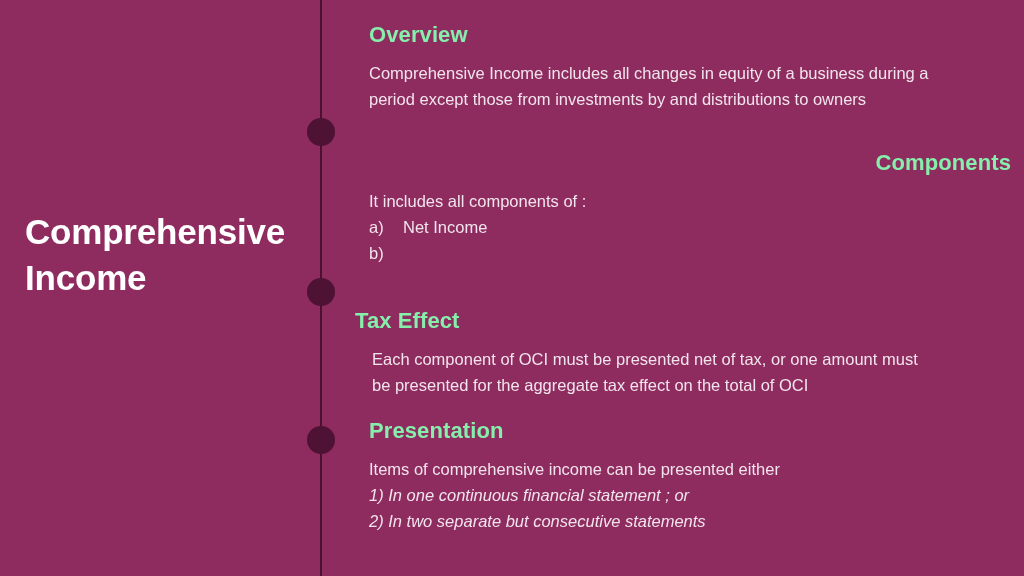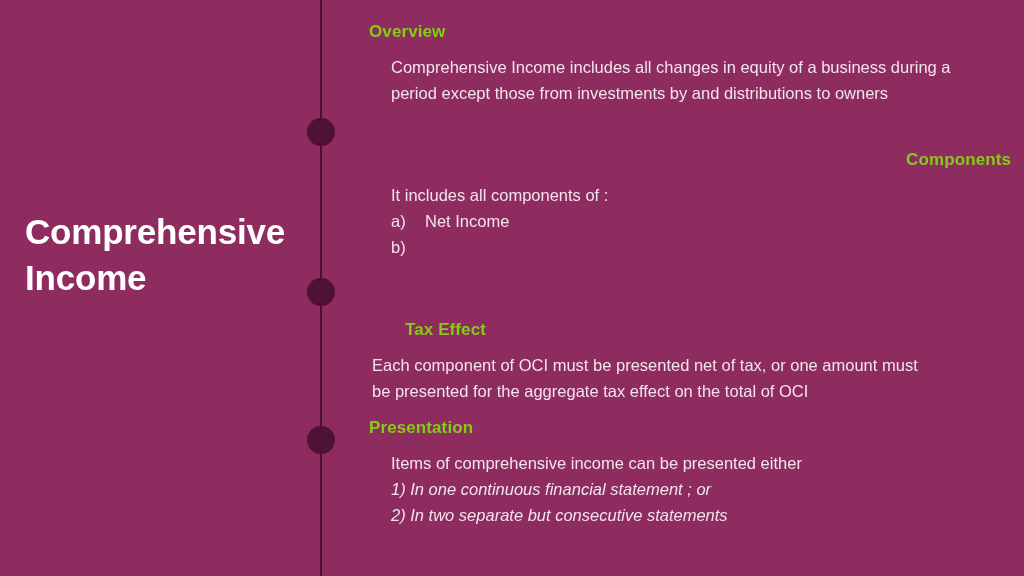--- a/index.html
+++ b/index.html
@@ -80,36 +80,36 @@
     position: absolute;
     left: 0;
     width: 690px;
   }
   .section.s1 { top: 22px; }
   .section.s2 { top: 150px; }
   .section.s3 { top: 308px; }
   .section.s4 { top: 418px; }
 
   .section-heading {
-    color: #84cc16;
-    font-size: 17px;
+    color: #86efac;
+    font-size: 22px;
     font-weight: bold;
     letter-spacing: 0.1px;
     margin: 0 0 12px 0;
   }
   .s1 .section-heading { padding-left: 48px; }
   .s2 .section-heading { padding-left: 53px; text-align: right; }
-  .s3 .section-heading { padding-left: 84px; margin-top: 12px; }
+  .s3 .section-heading { padding-left: 34px; }
   .s4 .section-heading { padding-left: 48px; }
 
   .section-body {
     color: #f2e4ec;
     font-size: 16.5px;
     line-height: 1.58;
-    padding-left: 70px;
+    padding-left: 48px;
   }
   .s3 .section-body { padding-left: 51px; }
 
   .body-line { white-space: nowrap; }
 
   .bullet-list {
     list-style: none;
     margin: 0;
     padding: 0;
   }

